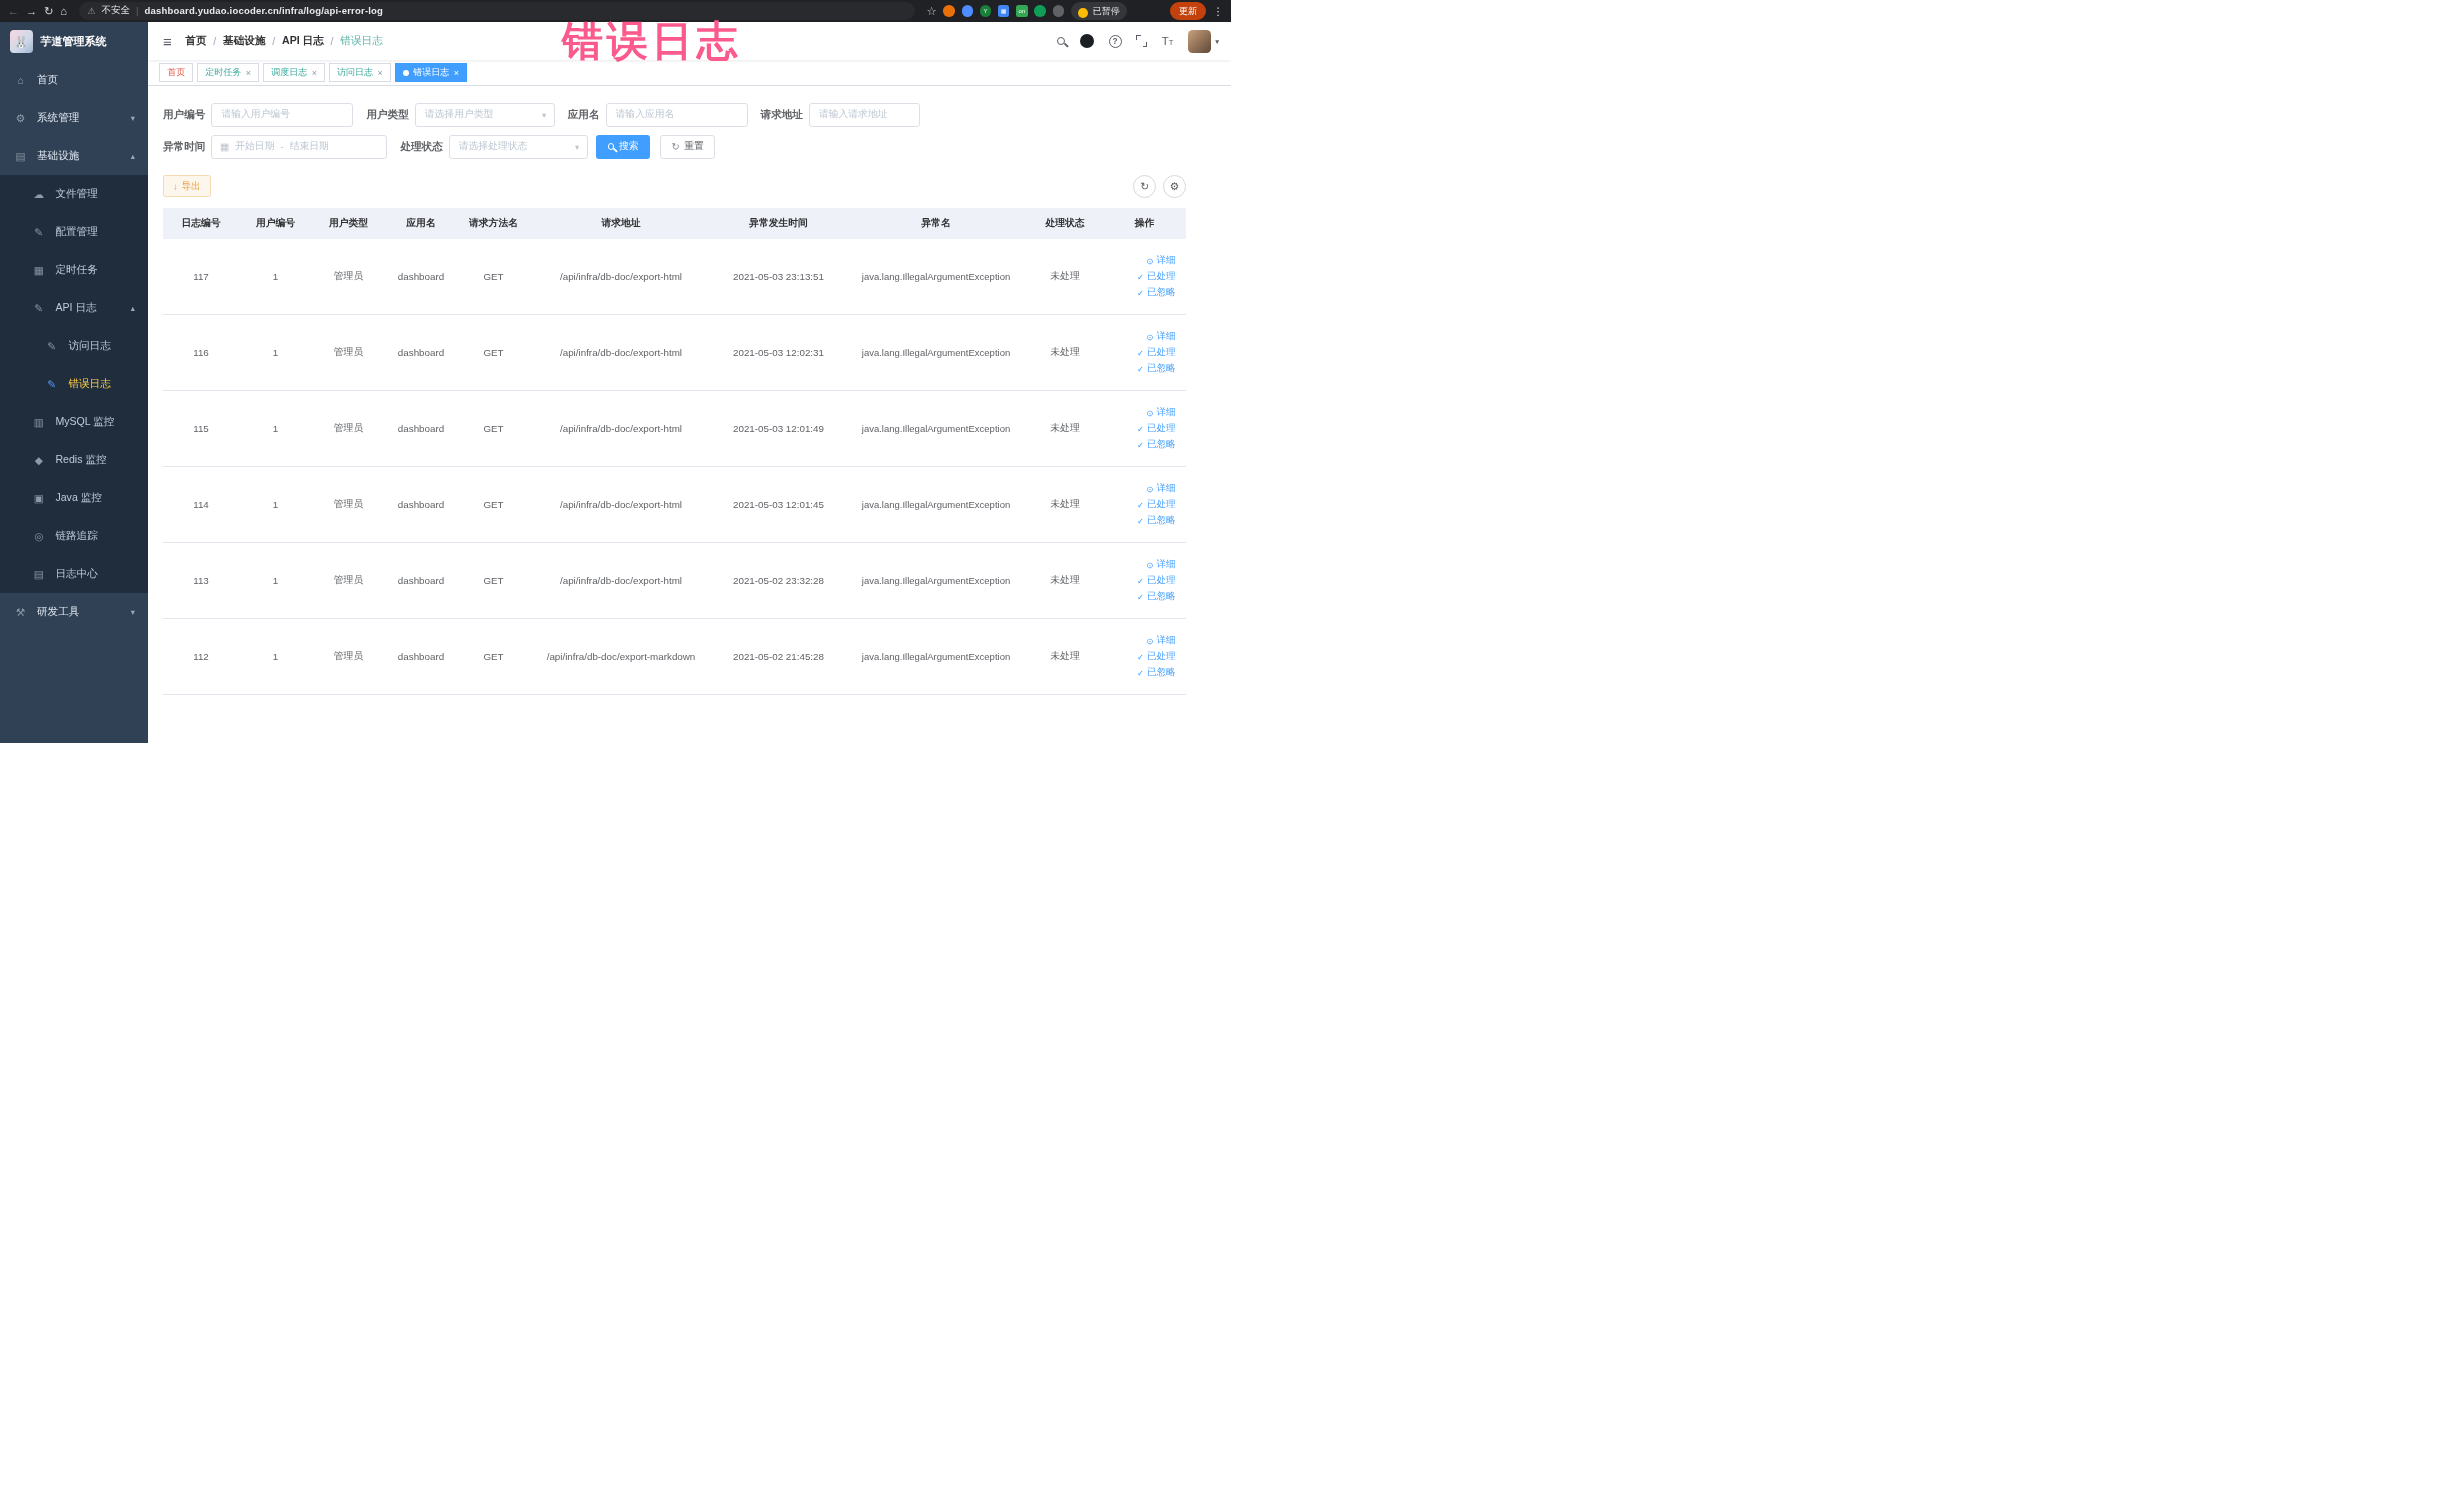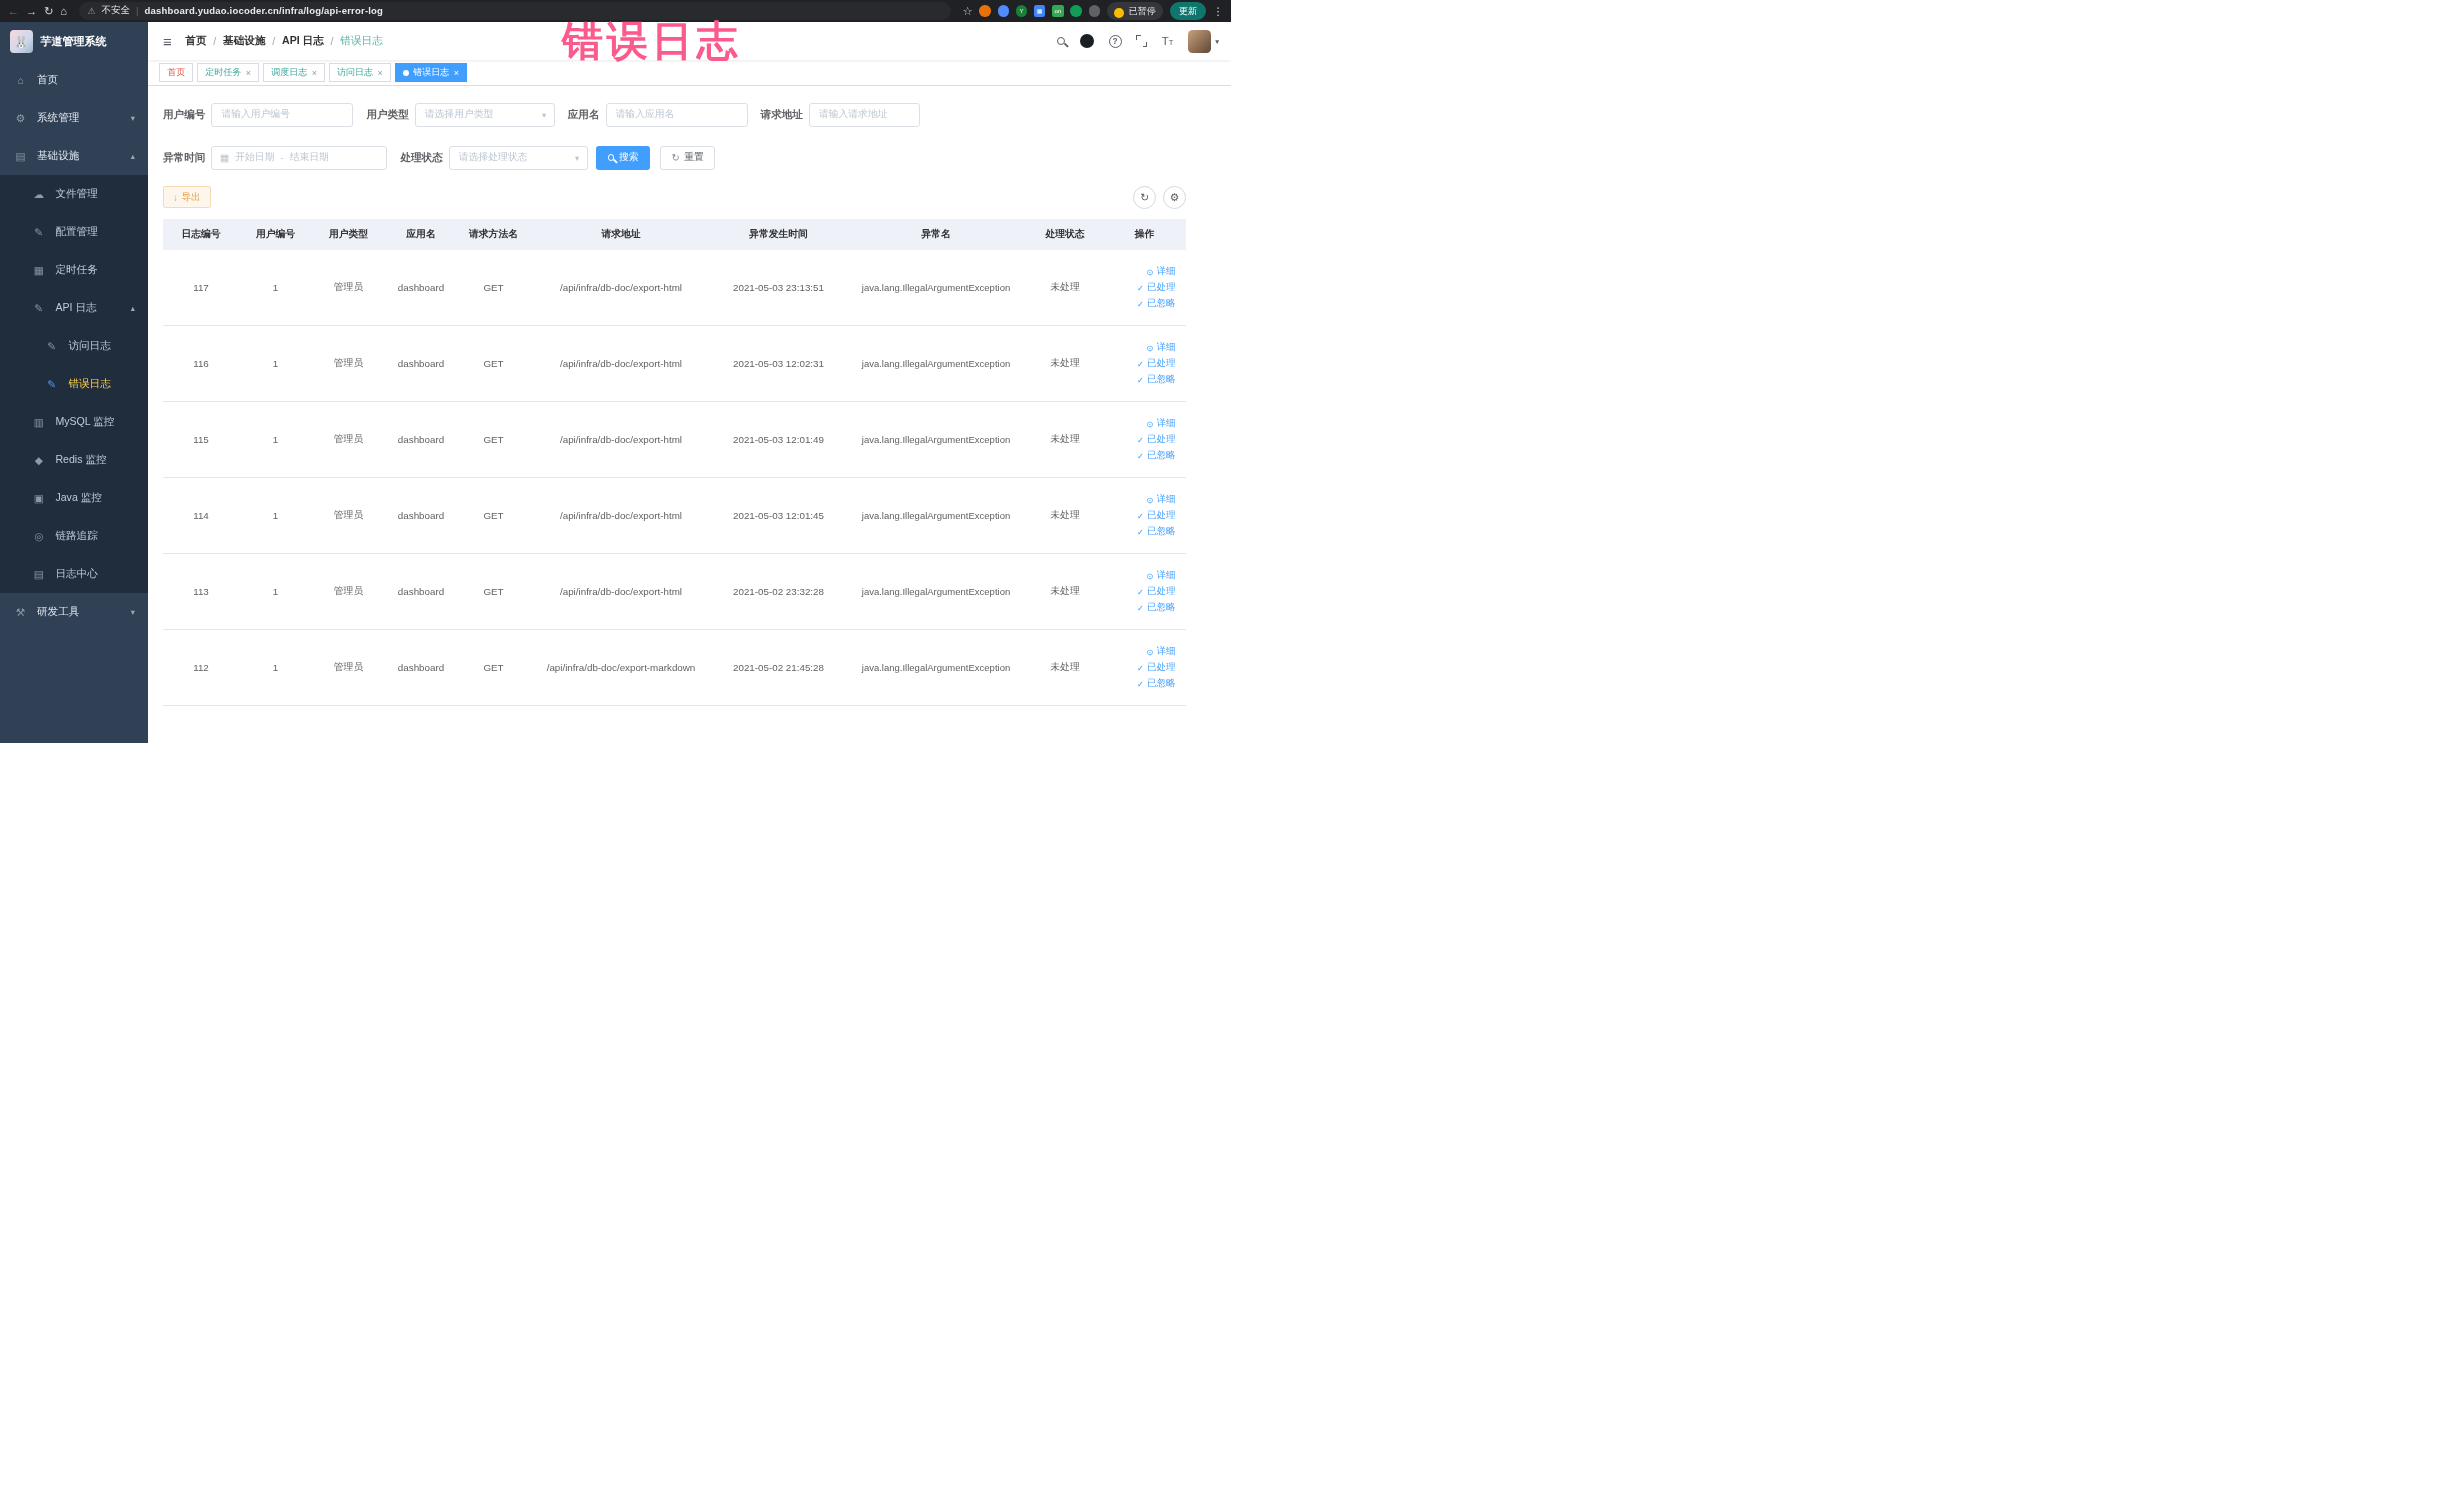--- a/index.html
+++ b/index.html
@@ -12,21 +12,21 @@
   .addr { flex:1; display:flex; align-items:center; gap:6px; background:#292a2d; border-radius:9.8px; height:17.4px; margin:0 4.5px; padding:0 9px; font-size:9.5px; }
   .addr .warn { color:#9aa0a6; font-size:9px; }
   .addr .sec { color:#e8eaed; }
   .addr .sep { color:#5f6368; }
   .addr .url { color:#e8eaed; font-weight:bold; letter-spacing:0.2px; }
   .extrow { display:flex; align-items:center; gap:6.8px; }
   .extdot { width:11.4px; height:11.4px; border-radius:50%; display:inline-flex; align-items:center; justify-content:center; font-size:6px; color:#fff; cursor:pointer; }
   .extsq { width:11.4px; height:11.4px; border-radius:2.3px; display:inline-flex; align-items:center; justify-content:center; font-size:6px; color:#fff; cursor:pointer; }
   .pill { display:flex; align-items:flex-end; gap:4.5px; background:#35363a; border-radius:9px; padding:2.3px 7.6px; font-size:9px; cursor:pointer; }
   .pill .emoji { width:9.8px; height:9.8px; border-radius:50%; background:#fbbc04; display:inline-block; }
-  .update-pill { background:#0f766e; border-radius:9px; padding:2.3px 9px; font-size:9px; color:#fff; cursor:pointer; }
+  .update-pill { background:#c2410c; border-radius:9px; padding:2.3px 9px; font-size:9px; color:#fff; cursor:pointer;margin-left:36px; }
   .kebab { color:#e8eaed; font-size:10.6px; cursor:pointer; }
 
   
   .app { display:flex; height:721px; }
 
   
   .sidebar { width:148px; background:#304156; color:#bfcbd9; flex-shrink:0; overflow:hidden; }
   .logo { height:39px; display:flex; align-items:center; gap:7.6px; padding:0 9.8px; color:#fff; font-weight:bold; font-size:11px; }
   .logo-img { width:23px; height:23px; border-radius:3.8px; background:linear-gradient(135deg,#f7d8e0,#cfd8ea 60%,#9fb3cc); display:flex; align-items:center; justify-content:center; font-size:11.4px; }
   .menu-item { height:38px; display:flex; align-items:center; padding:0 13.6px; gap:9.8px; cursor:pointer; position:relative; font-size:10.6px; color:#e0e7ef; }
@@ -68,21 +68,21 @@
   .tag .tclose { font-size:9px; color:#8f9bae; }
   .tag.style-home { color:#e05b4f; }
   .tag.style-teal { color:#3aa89b; }
   .tag.style-active { background:#409eff; border-color:#409eff; color:#fff; }
   .tag.style-active .tclose { color:#fff; }
   .tag .tdot { width:6px; height:6px; border-radius:50%; background:#fff; }
 
   
   .content { flex:1; padding:10.6px 15px 0 15px; background:#fff; overflow:hidden; }
   .frow { display:flex; align-items:center; margin-top:6px; }
-  .frow + .frow { margin-top:19px; }
+  .frow + .frow { margin-top:8px; }
   .fgroup { display:flex; align-items:center; margin-right:13px; }
   .flabel { font-size:10.6px; font-weight:bold; color:#606266; margin-right:6px; white-space:nowrap; }
   .finput { height:24px; border:0.8px solid #dcdfe6; border-radius:3px; padding:0 9px; font-size:9.8px; color:#606266; font-family:Liberation Mono, monospace; }
   .finput::placeholder { color:#bcc6d1; }
   .fselect { height:24px; border:0.8px solid #dcdfe6; border-radius:3px; padding:0 7.6px 0 9px; font-size:9.8px; display:flex; align-items:center; justify-content:space-between; cursor:pointer; background:#fff; }
   .fselect .ph { color:#bcc6d1; }
   .fselect .sarrow { color:#c0c4cc; font-size:8.3px; margin-left:6px; }
   .frange { width:176px; height:24px; border:0.8px solid #dcdfe6; border-radius:3px; display:flex; align-items:center; padding:0 7.6px; gap:6px; font-size:9.8px; cursor:pointer; background:#fff; }
   .frange .cal { color:#c0c4cc; font-size:9.8px; }
   .frange .ph { color:#bcc6d1; }

